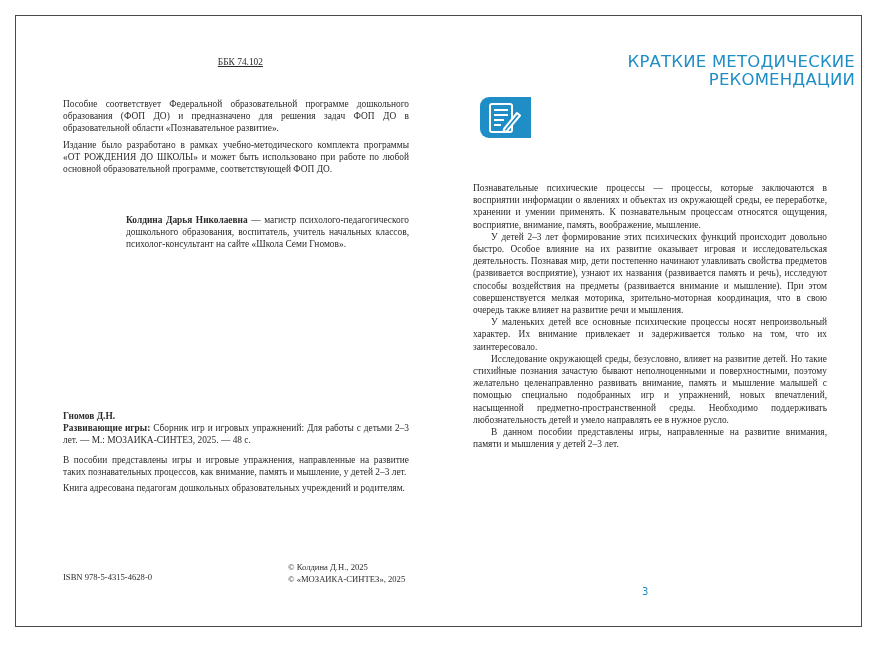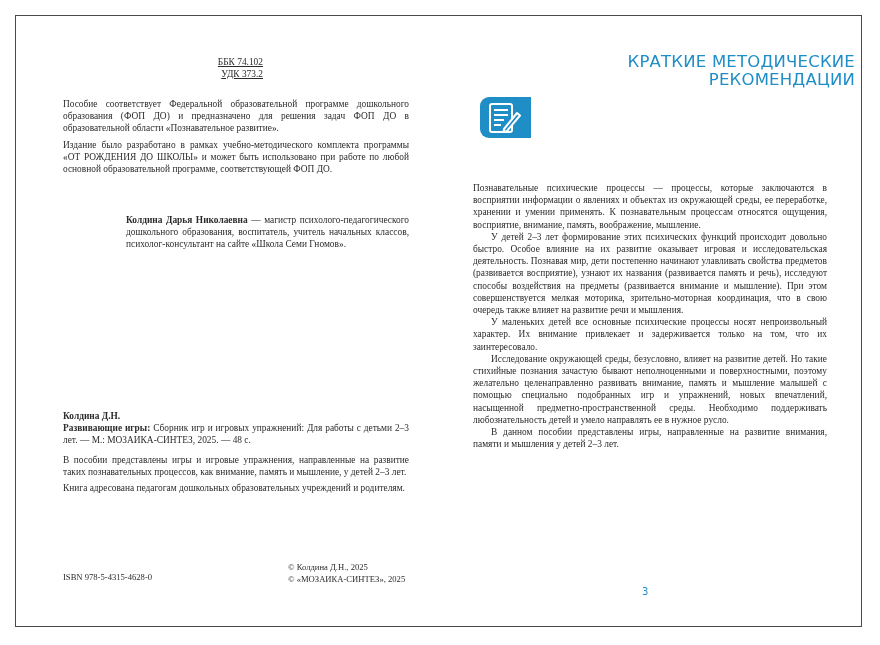--- a/index.html
+++ b/index.html
@@ -31,34 +31,33 @@
     .page-num { position: absolute; left: 202px; top: 586px; font-family: "DejaVu Sans", "Liberation Sans", sans-serif; font-size: 10px; color: #1f8dc6; }
   </style>
 </head>
 <body>
 
 <div class="frame"></div>
 
 <div class="page left-page">
   <div class="t codes">
     <p>ББК 74.102</p>
-    <p>УДК 373.2</p>
   </div>
 
   <div class="t author-bio">
     <p><b>Колдина Дарья Николаевна</b><span> — магистр психолого-педагогического дошкольного образования, воспитатель, учитель начальных классов, психолог-консультант на сайте «Школа Семи Гномов».</span></p>
   </div>
 
   <div class="t intro">
     <p>Пособие соответствует Федеральной образовательной программе дошкольного образования (ФОП ДО) и предназначено для решения задач ФОП ДО в образовательной области «Познавательное развитие».</p>
     <p>Издание было разработано в рамках учебно-методического комплекта программы «ОТ РОЖДЕНИЯ ДО ШКОЛЫ» и может быть использовано при работе по любой основной образовательной программе, соответствующей ФОП ДО.</p>
   </div>
 
   <div class="t biblio">
-    <p class="b">Колдина Д.Н.</p>
+    <p class="b">Гномов Д.Н.</p>
     <p style="margin-top:0"><span class="b">Развивающие игры:</span><span> Сборник игр и игровых упражнений: Для работы с детьми 2–3 лет. — М.: МОЗАИКА-СИНТЕЗ, 2025. — 48 с.</span></p>
   </div>
 
   <div class="t annot">
     <p>В пособии представлены игры и игровые упражнения, направленные на развитие таких познавательных процессов, как внимание, память и мышление, у детей 2–3 лет.</p>
     <p>Книга адресована педагогам дошкольных образовательных учреждений и родителям.</p>
   </div>
 
   <div class="t isbn">ISBN 978-5-4315-4628-0</div>
 

